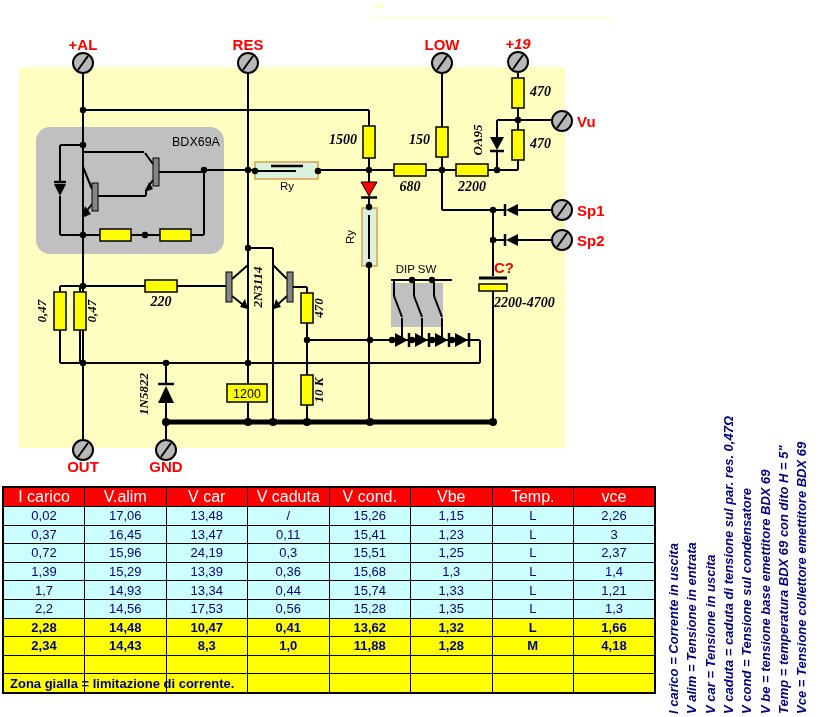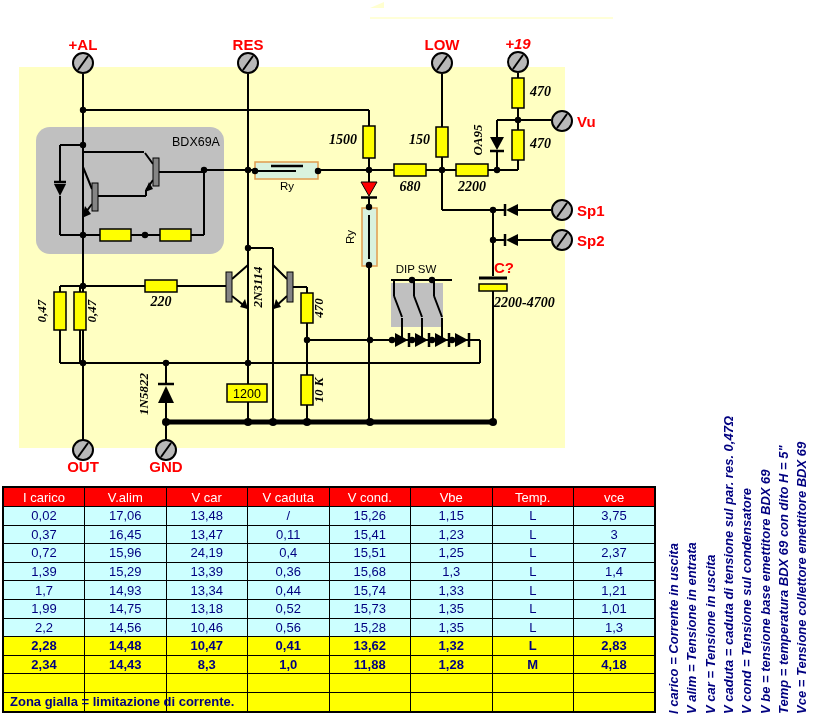--- a/index.html
+++ b/index.html
@@ -11,21 +11,21 @@
   .sv-red{fill:#ff0000;font-family:"Liberation Sans",sans-serif;font-weight:bold;font-size:15px;}
   .sv-redi{fill:#ff0000;font-family:"Liberation Sans",sans-serif;font-weight:bold;font-style:italic;font-size:15px;}
   .sv-val{fill:#000;font-family:"Liberation Serif",serif;font-weight:bold;font-style:italic;font-size:14px;}
   .sv-val13{fill:#000;font-family:"Liberation Serif",serif;font-weight:bold;font-style:italic;font-size:13px;}
   .sv-sans{fill:#000;font-family:"Liberation Sans",sans-serif;font-size:11.5px;}
   .sv-sans12{fill:#000;font-family:"Liberation Sans",sans-serif;font-size:12.5px;}
 
   
   .meas{position:absolute;left:2px;top:486px;width:654px;border-collapse:collapse;
         table-layout:fixed;border:2px solid #000;}
-  .meas th{background:#ff0000;color:#ffffff;font-weight:normal;font-size:13px;height:18px;
+  .meas th{background:#ff0000;color:#ffffff;font-weight:normal;font-size:16px;height:18px;
            border:1px solid #000;padding:0;text-align:center;}
   .meas td{color:#000080;font-size:13px;height:17.6px;border:1px solid #000;padding:0;
            text-align:center;white-space:nowrap;}
   .meas tr.cyan td{background:#ccffff;}
   .meas tr.yellow td{background:#ffff00;font-weight:bold;}
   .meas td.note-cell{text-align:left;padding-left:6px;overflow:visible;}
 
   
   .legend-line{position:absolute;top:714px;transform:rotate(-90deg);transform-origin:0 0;
                white-space:nowrap;color:#000080;font-weight:bold;font-style:italic;
@@ -297,37 +297,37 @@
       </thead>
     <tbody>
         <tr class="cyan">
           <td>0,02</td>
           <td>17,06</td>
           <td>13,48</td>
           <td>/</td>
           <td>15,26</td>
           <td>1,15</td>
           <td>L</td>
-          <td>3,75</td>
+          <td>2,26</td>
         </tr>
         <tr class="cyan">
           <td>0,37</td>
           <td>16,45</td>
           <td>13,47</td>
           <td>0,11</td>
           <td>15,41</td>
           <td>1,23</td>
           <td>L</td>
           <td>3</td>
         </tr>
         <tr class="cyan">
           <td>0,72</td>
           <td>15,96</td>
           <td>24,19</td>
-          <td>0,4</td>
+          <td>0,3</td>
           <td>15,51</td>
           <td>1,25</td>
           <td>L</td>
           <td>2,37</td>
         </tr>
         <tr class="cyan">
           <td>1,39</td>
           <td>15,29</td>
           <td>13,39</td>
           <td>0,36</td>
@@ -340,48 +340,38 @@
           <td>1,7</td>
           <td>14,93</td>
           <td>13,34</td>
           <td>0,44</td>
           <td>15,74</td>
           <td>1,33</td>
           <td>L</td>
           <td>1,21</td>
         </tr>
         <tr class="cyan">
-          <td>1,99</td>
-          <td>14,75</td>
-          <td>13,18</td>
-          <td>0,52</td>
-          <td>15,73</td>
-          <td>1,35</td>
-          <td>L</td>
-          <td>1,01</td>
-        </tr>
-        <tr class="cyan">
           <td>2,2</td>
           <td>14,56</td>
-          <td>10,46</td>
+          <td>17,53</td>
           <td>0,56</td>
           <td>15,28</td>
           <td>1,35</td>
           <td>L</td>
           <td>1,3</td>
         </tr>
         <tr class="yellow">
           <td>2,28</td>
           <td>14,48</td>
           <td>10,47</td>
           <td>0,41</td>
           <td>13,62</td>
           <td>1,32</td>
           <td>L</td>
-          <td>2,83</td>
+          <td>1,66</td>
         </tr>
         <tr class="yellow">
           <td>2,34</td>
           <td>14,43</td>
           <td>8,3</td>
           <td>1,0</td>
           <td>11,88</td>
           <td>1,28</td>
           <td>M</td>
           <td>4,18</td>

